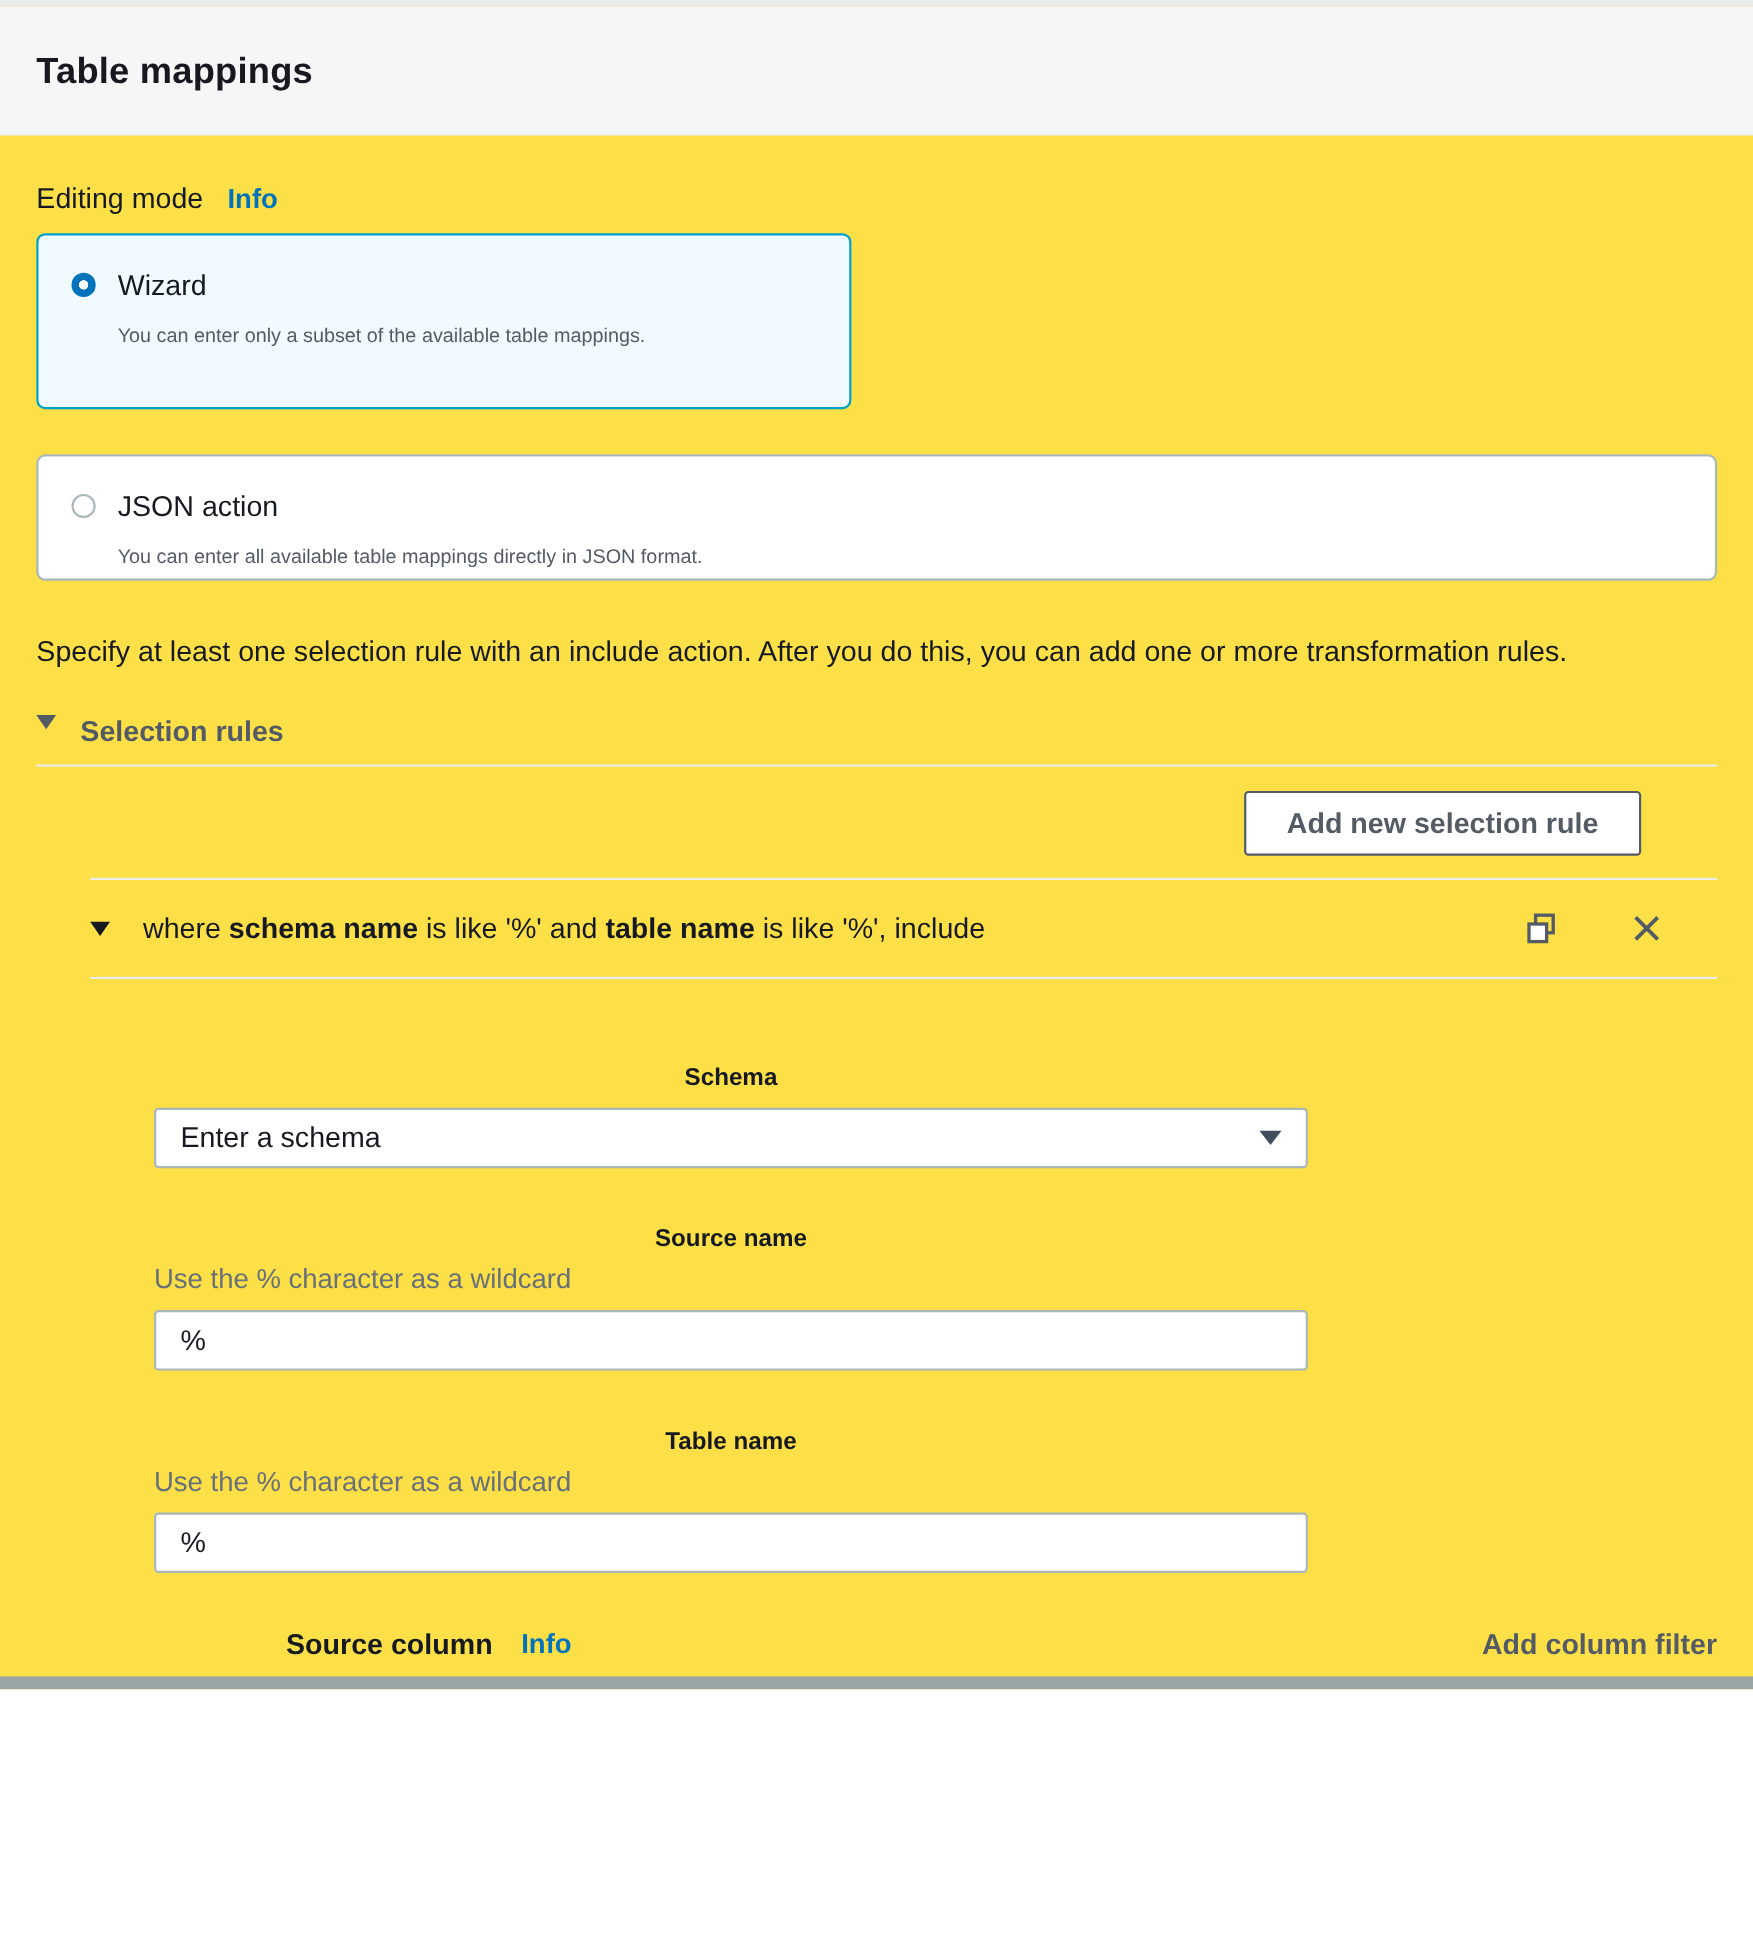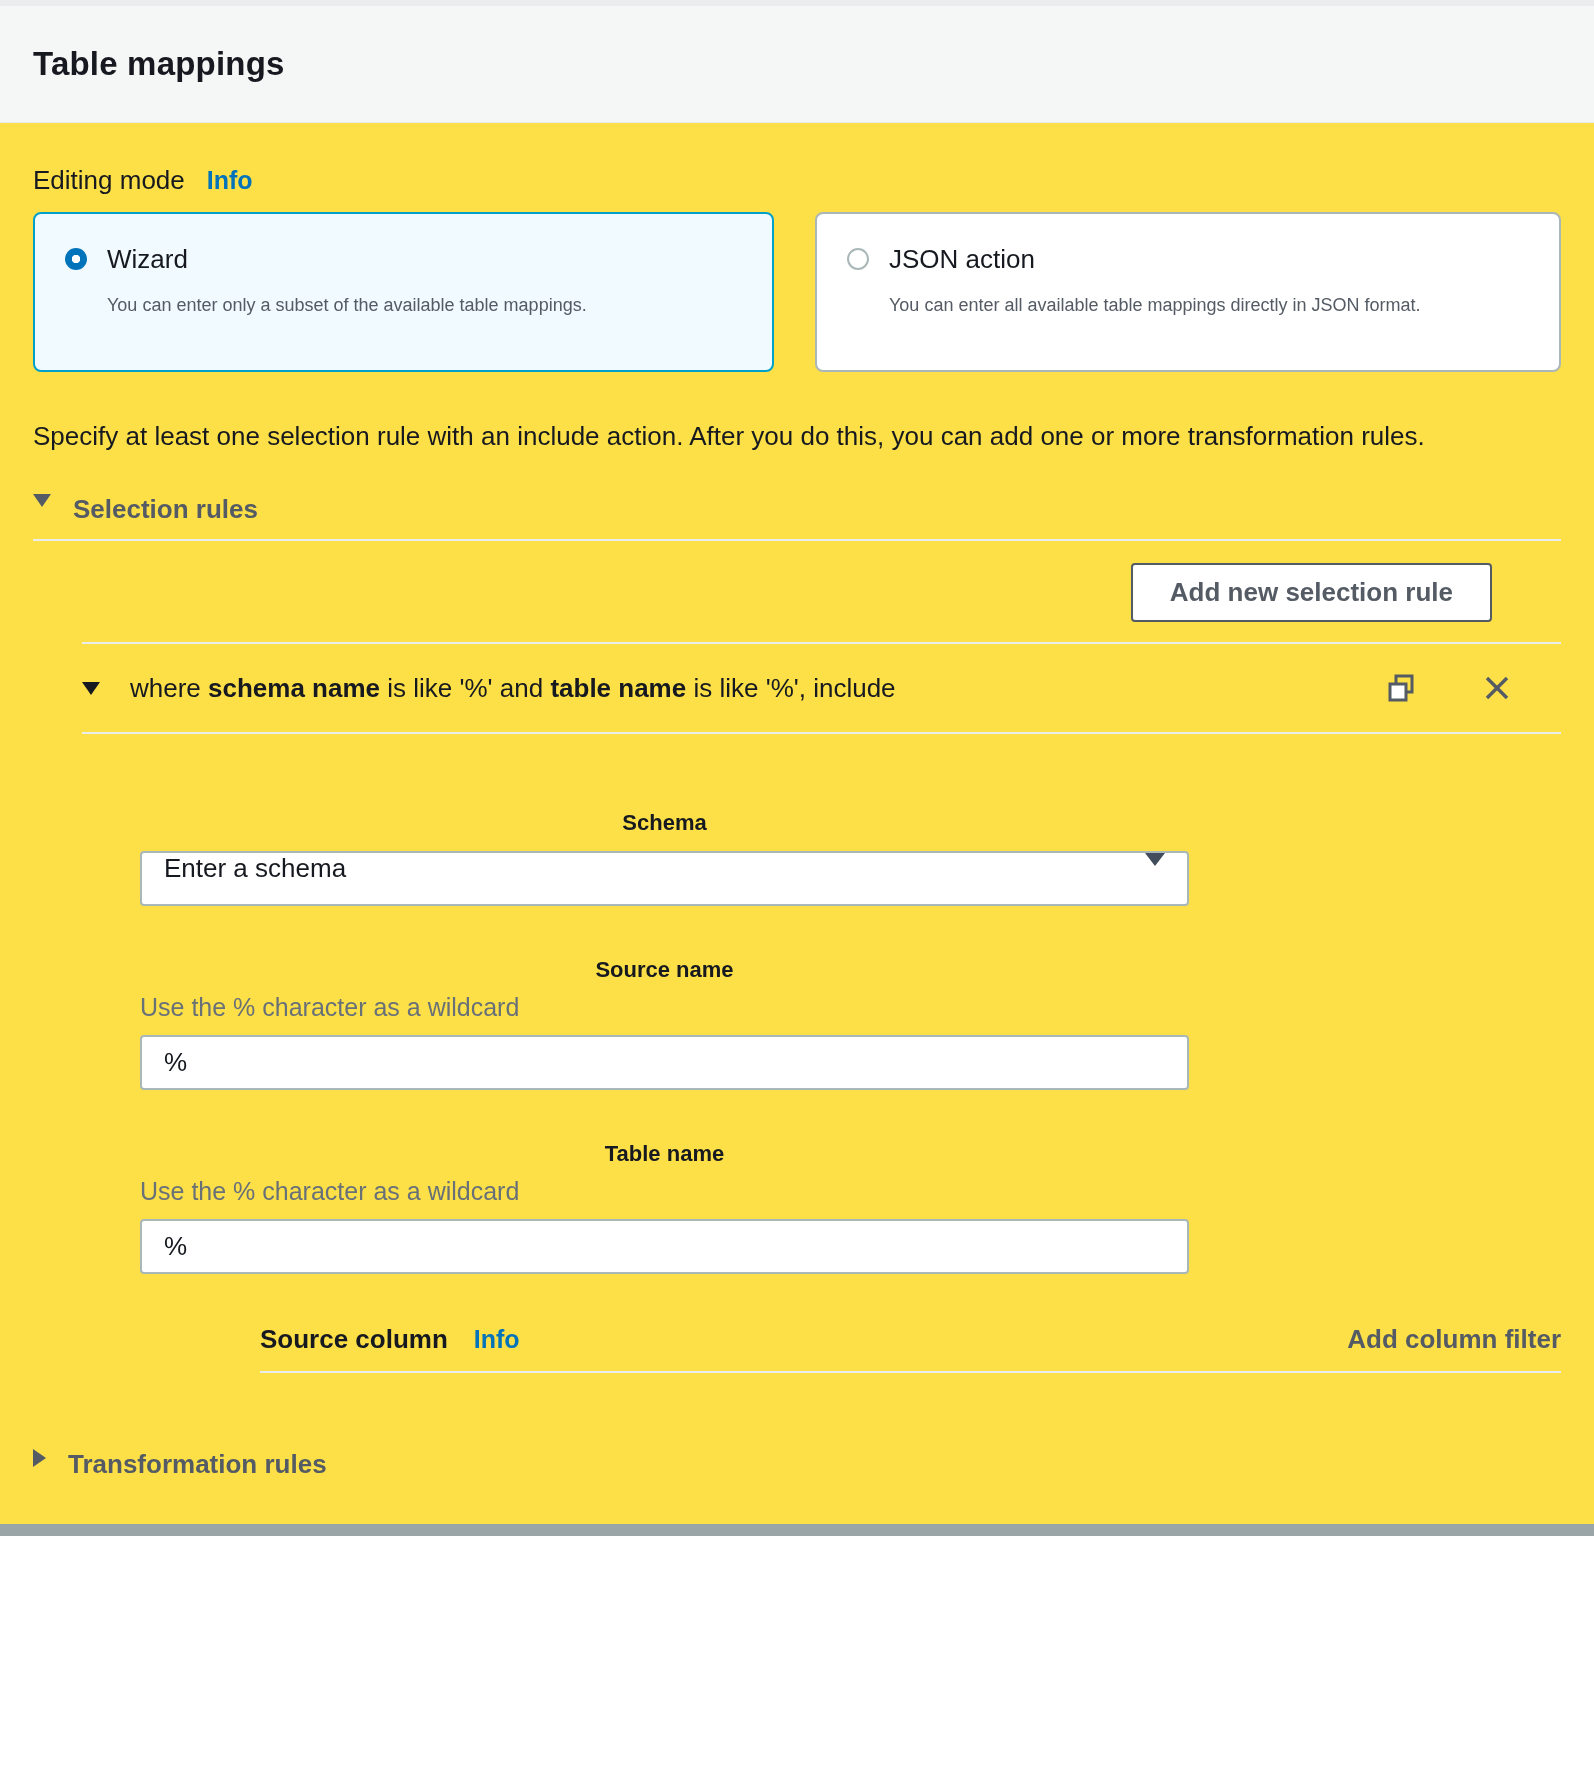--- a/index.html
+++ b/index.html
@@ -15,21 +15,21 @@
   .panel-header{
     height:117px;background:#f5f6f6;border-bottom:1px solid #e7ebeb;
     display:flex;align-items:center;padding-left:33px;box-sizing:border-box;
   }
   .panel-header h1{margin:0;font-size:33px;font-weight:700;color:#16191f;letter-spacing:0.2px;}
   .content{padding:0 33px;}
 
   
   .em-row{margin-top:42px;display:flex;align-items:baseline;gap:22px;font-size:26px;}
   .info-link{color:#0073bb;font-weight:700;font-size:25px;text-decoration:none;cursor:pointer;}
-  .cards{margin-top:16px;display:flex;gap:41px;}
+  .cards{margin-top:16px;display:flex;gap:41px;flex-direction:column;}
   .card{
     box-sizing:border-box;height:160px;border-radius:8px;
     padding:30px 28px 0 30px;display:flex;gap:20px;background:#ffffff;
     border:2px solid #aab7b8;cursor:pointer;
   }
   .card.selected{width:741px;border-color:#00a1c9;background:#f1faff;}
   .card.unselected{flex:1;}
   .radio{width:22px;height:22px;border-radius:50%;flex:none;margin-top:4px;box-sizing:border-box;cursor:pointer;}
   .radio.checked{background:radial-gradient(circle at center,#ffffff 0 4px,#0073bb 4.5px 100%);}
   .radio.unchecked{border:2px solid #aab7b8;background:#ffffff;}
@@ -67,21 +67,21 @@
 
   
   .rule-fields{margin-left:107px;width:1049px;padding-top:73px;}
   .field-group{margin-top:48px;}
   .field-group:first-child{margin-top:0;}
   .field-label{display:block;font-size:22px;font-weight:700;color:#16191f;line-height:32px;text-align:center;}
   .field-desc{margin-top:6px;font-size:25px;color:#687078;line-height:31px;}
   .control{
     margin-top:12px;box-sizing:border-box;width:100%;height:55px;
     border:2px solid #aab7b8;border-radius:4px;background:#ffffff;
-    display:flex;align-items:flex-start;justify-content:space-between;
+    display:flex;align-items:center;justify-content:space-between;
     padding:0 22px;font-size:26px;color:#16191f;cursor:pointer;
   }
   .select-caret{width:0;height:0;border-left:10px solid transparent;border-right:10px solid transparent;border-top:13px solid #414d5c;}
   input.control{font-family:"Liberation Sans",sans-serif;display:block;cursor:text;}
 
   
   .source-filters{margin-left:227px;margin-top:50px;}
   .sf-row{display:flex;align-items:center;font-size:26px;}
   .sf-label{font-weight:700;color:#16191f;}
   .sf-row .info-link{margin-left:26px;}

